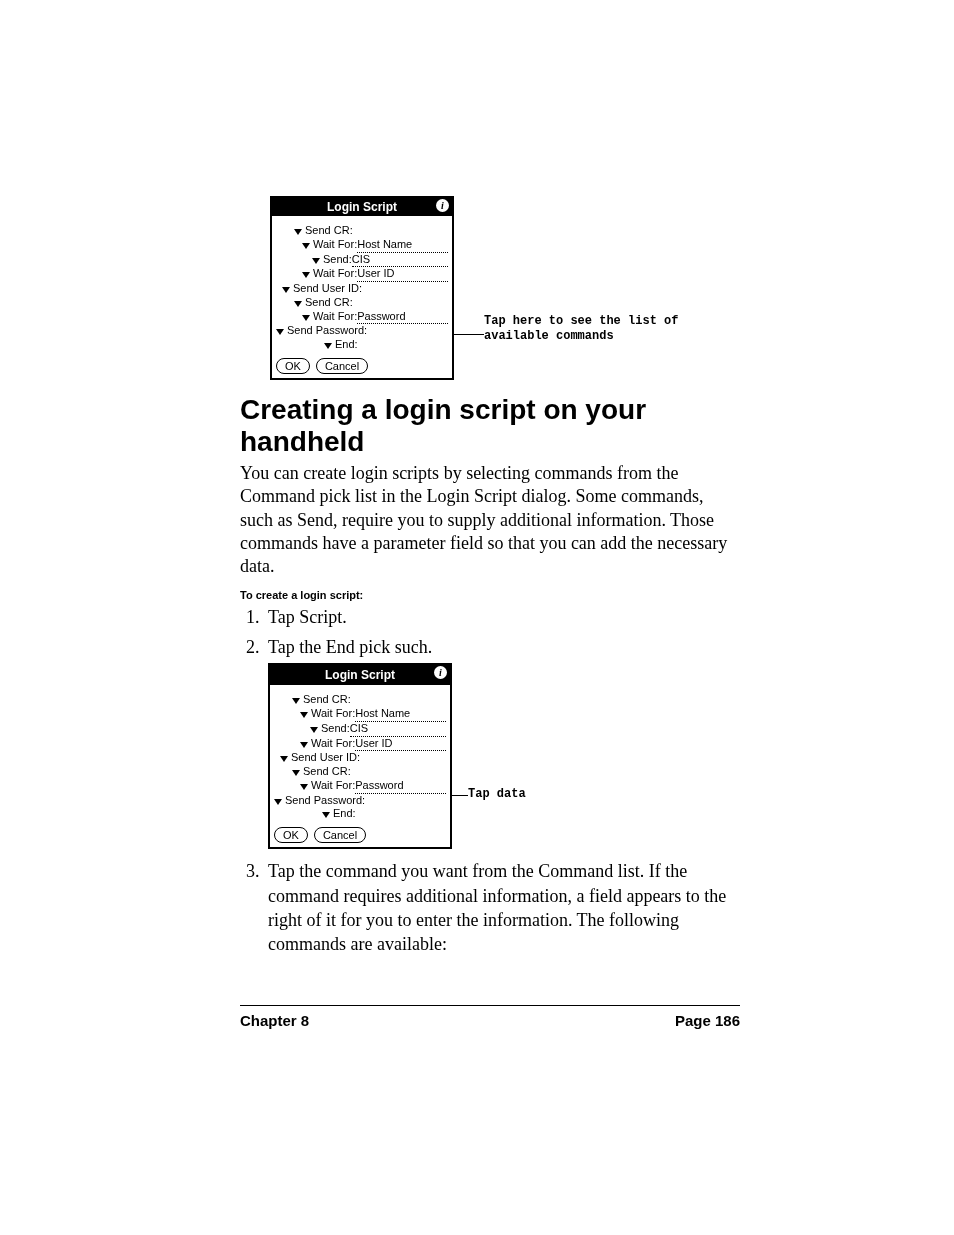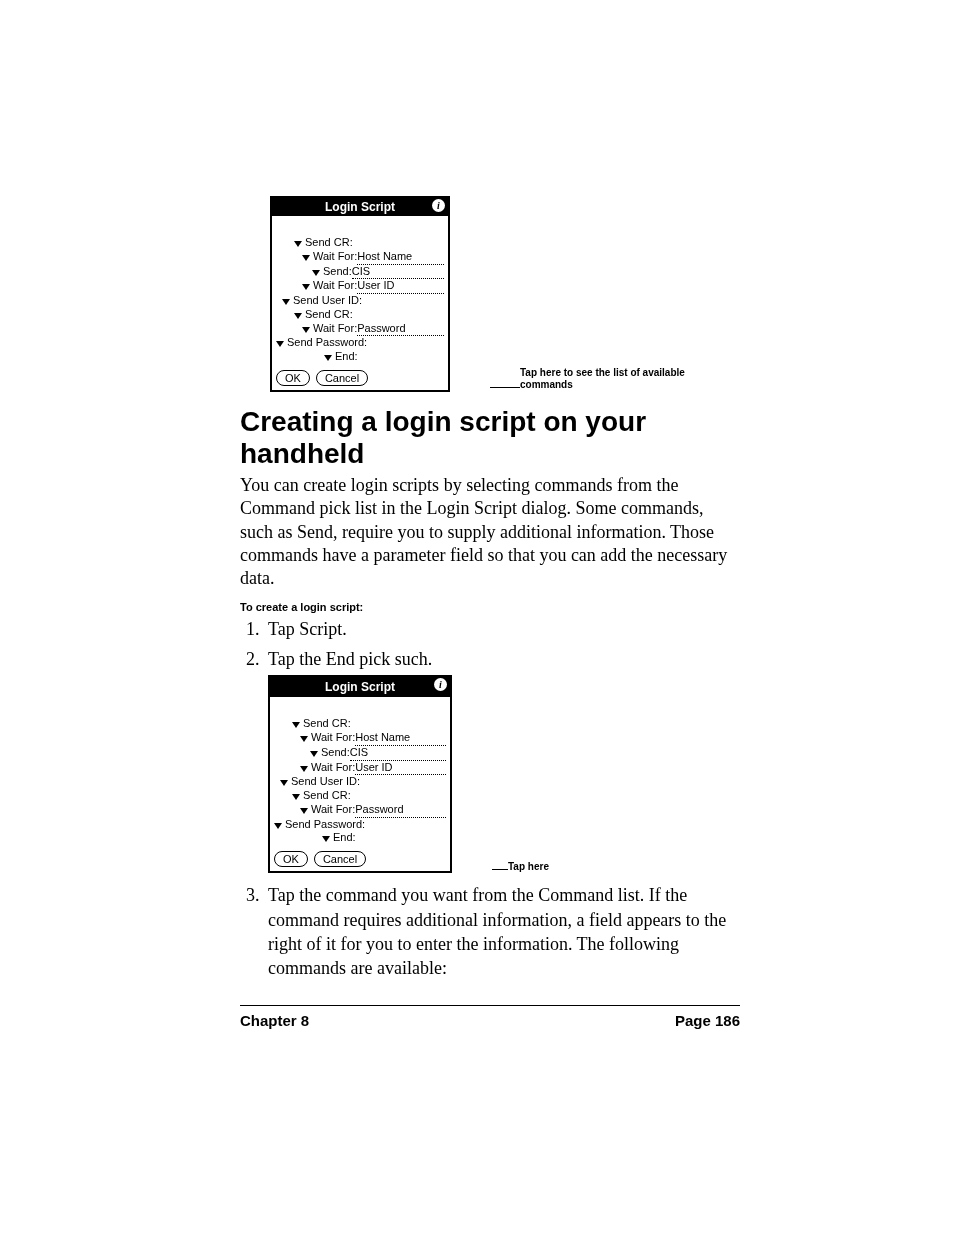--- a/index.html
+++ b/index.html
@@ -17,23 +17,22 @@
     top: 190px;
     width: 500px;
   }
   .body-text {
     font-size: 18px;
     line-height: 1.3;
     margin: 0 0 8px 0;
   }
   .fig-row {
     display: flex;
-    align-items: flex-end;
+    align-items: flex-start;
     margin: 6px 0 14px 0;
-    gap: 40px;
   }
   .palmbox {
     width: 180px;
     border: 2px solid #000;
     background: #fff;
     font-family: Arial, Helvetica, sans-serif;
     font-size: 11px;
     position: relative;
   }
   .palm-title {
@@ -54,21 +53,21 @@
     background: #fff;
     color: #000;
     font-weight: bold;
     font-family: Georgia, serif;
     font-style: italic;
     font-size: 10px;
     line-height: 13px;
     text-align: center;
   }
   .palm-body {
-    padding: 20px 4px 2px 4px;
+    padding: 8px 4px 2px 4px;
     min-height: 118px;
   }
   .script-line {
     display: flex;
     align-items: baseline;
     line-height: 1.25;
     white-space: nowrap;
   }
   .tri {
     width: 0; height: 0;
@@ -92,23 +91,23 @@
   }
   .pbtn {
     border: 1px solid #000;
     border-radius: 10px;
     padding: 0 8px;
     font-size: 11px;
     line-height: 14px;
     background: #fff;
   }
   .callout {
-    font-family: Liberation Sans, sans-serif;
-    font-weight: bold;
-    font-size: 10px;
+    font-family: Liberation Mono, monospace;
+    font-weight: bold;
+    font-size: 12px;
     line-height: 1.25;
   }
   .callout-wrap-1 {
     position: relative;
     margin-left: 30px;
     margin-top: 118px;
   }
   .callout-line-1 {
     position: absolute;
     left: -30px;
@@ -307,21 +306,21 @@
                 <span> End: </span>
               </div>
             </div>
           <div class="palm-buttons">
             <span class="pbtn">OK</span>
             <span class="pbtn">Cancel</span>
           </div>
         </div>
         <div class="callout-wrap-2">
           <div class="callout-line-2"></div>
-          <div class="callout">Tap here</div>
+          <div class="callout">Tap data</div>
         </div>
       </div>
     </li>
     <li>Tap the command you want from the Command list. If the command requires additional information, a field appears to the right of it for you to enter the information. The following commands are available:</li>
   </ol>
 
 </div>
 
 <div class="footer">
   <div class="footer-rule"></div>

